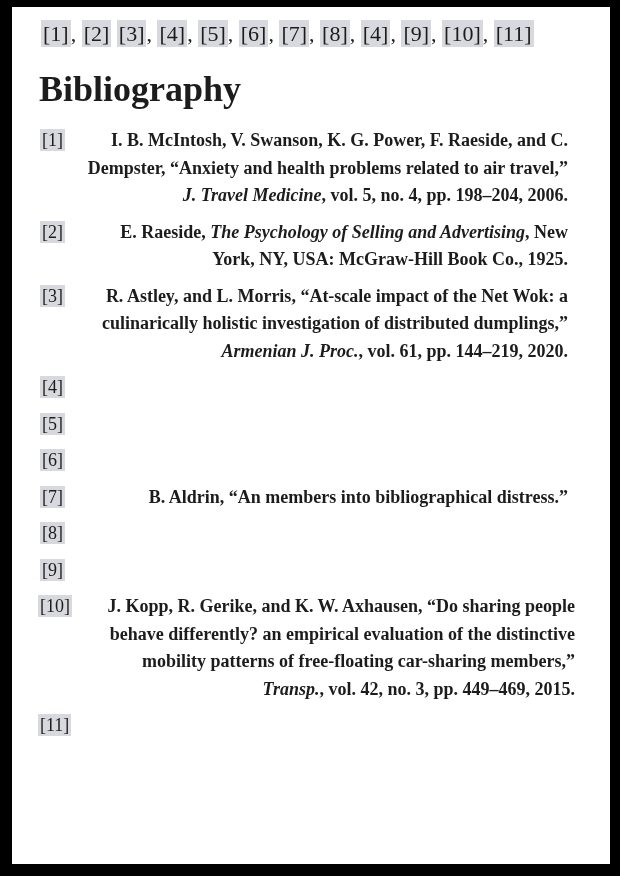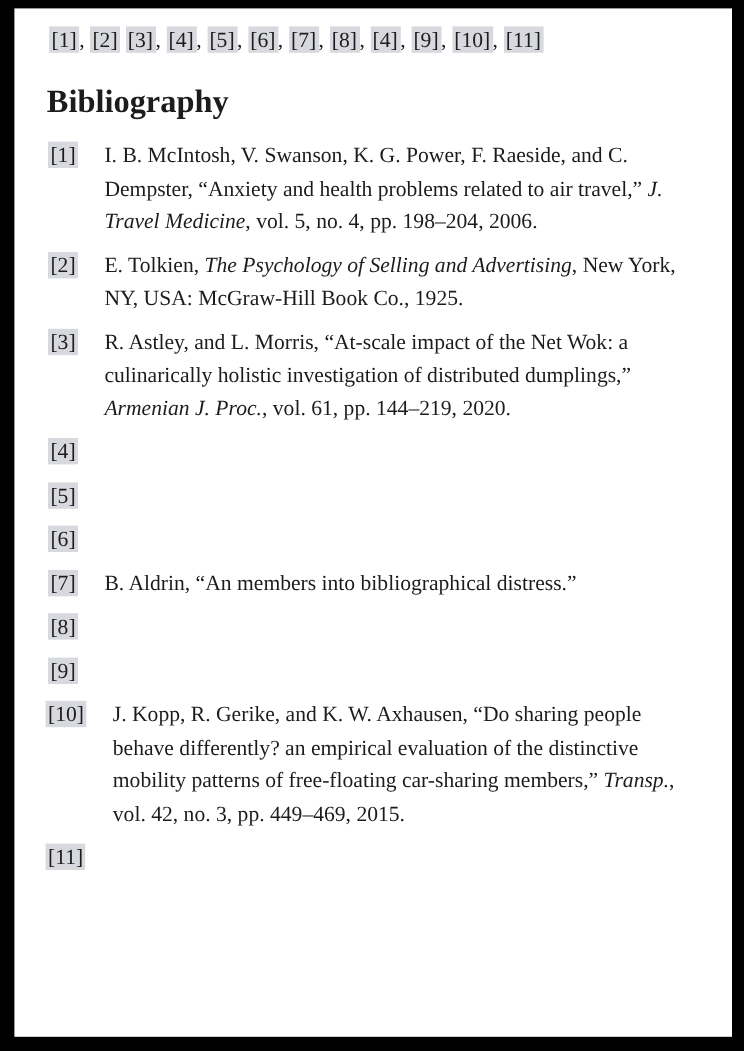--- a/index.html
+++ b/index.html
@@ -18,52 +18,53 @@
     color:var(--txt);
   }
   .page{
     position:absolute;
     left:12px;top:7px;right:10px;bottom:12px;
     background:var(--page);
     padding:13px 28px 0 26px;
     overflow:hidden;
   }
   .citeline{
-    font-size:18px;
+    font-size:22px;
     line-height:27px;
     padding-left:3px;
     white-space:nowrap;
   }
   .cite-box{
     background:var(--hl);
     padding:1px 2px;
   }
   h1.bib-heading{
-    font-size:27px;
+    font-size:36px;
     font-weight:700;
     margin:21px 0 16px 1px;
     line-height:1.2;
   }
   .ref-list{display:block;}
   .ref-entry{
     display:flex;
     align-items:flex-start;
     font-size:18px;
     line-height:27.5px;
     margin-bottom:9px;
   }
   .ref-label{
     flex:0 0 49px;
     text-align:right;
     padding-right:22px;
   }
   .ref-body{
     flex:0 0 auto;
     width:481px;
-    text-align:left;
+    text-align:right;
+    font-weight:bold;
   }
   .it{font-style:italic;}
   .link{
     background:var(--hl);
     padding:1px 0;
   }
 </style>
 </head>
 <body>
 
@@ -74,21 +75,21 @@
   <h1 class="bib-heading">Bibliography</h1>
 
   <div class="ref-list">
   <div class="ref-entry">
     <span class="ref-label"><span class="cite-box">[1]</span></span>
     <div class="ref-body"><span>I. B. McIntosh, V. Swanson, K. G. Power, F. Raeside, and C. Dempster, “Anxiety and health problems related to air travel,” </span><span class="it">J. Travel Medicine</span><span>, vol. 5, no. 4, pp. 198–204, 2006.</span></div>
   </div>
 
   <div class="ref-entry">
     <span class="ref-label"><span class="cite-box">[2]</span></span>
-    <div class="ref-body"><span>E. Tolkien, </span><span class="it">The Psychology of Selling and Advertising</span><span>, New York, NY, USA: McGraw-Hill Book Co., 1925.</span></div>
+    <div class="ref-body"><span>E. Raeside, </span><span class="it">The Psychology of Selling and Advertising</span><span>, New York, NY, USA: McGraw-Hill Book Co., 1925.</span></div>
   </div>
 
   <div class="ref-entry">
     <span class="ref-label"><span class="cite-box">[3]</span></span>
     <div class="ref-body"><span>R. Astley, and L. Morris, “At-scale impact of the Net Wok: a culinarically holistic investigation of distributed dumplings,” </span><span class="it">Armenian J. Proc.</span><span>, vol. 61, pp. 144–219, 2020.</span></div>
   </div>
 
   <div class="ref-entry">
     <span class="ref-label"><span class="cite-box">[4]</span></span>
   </div>

